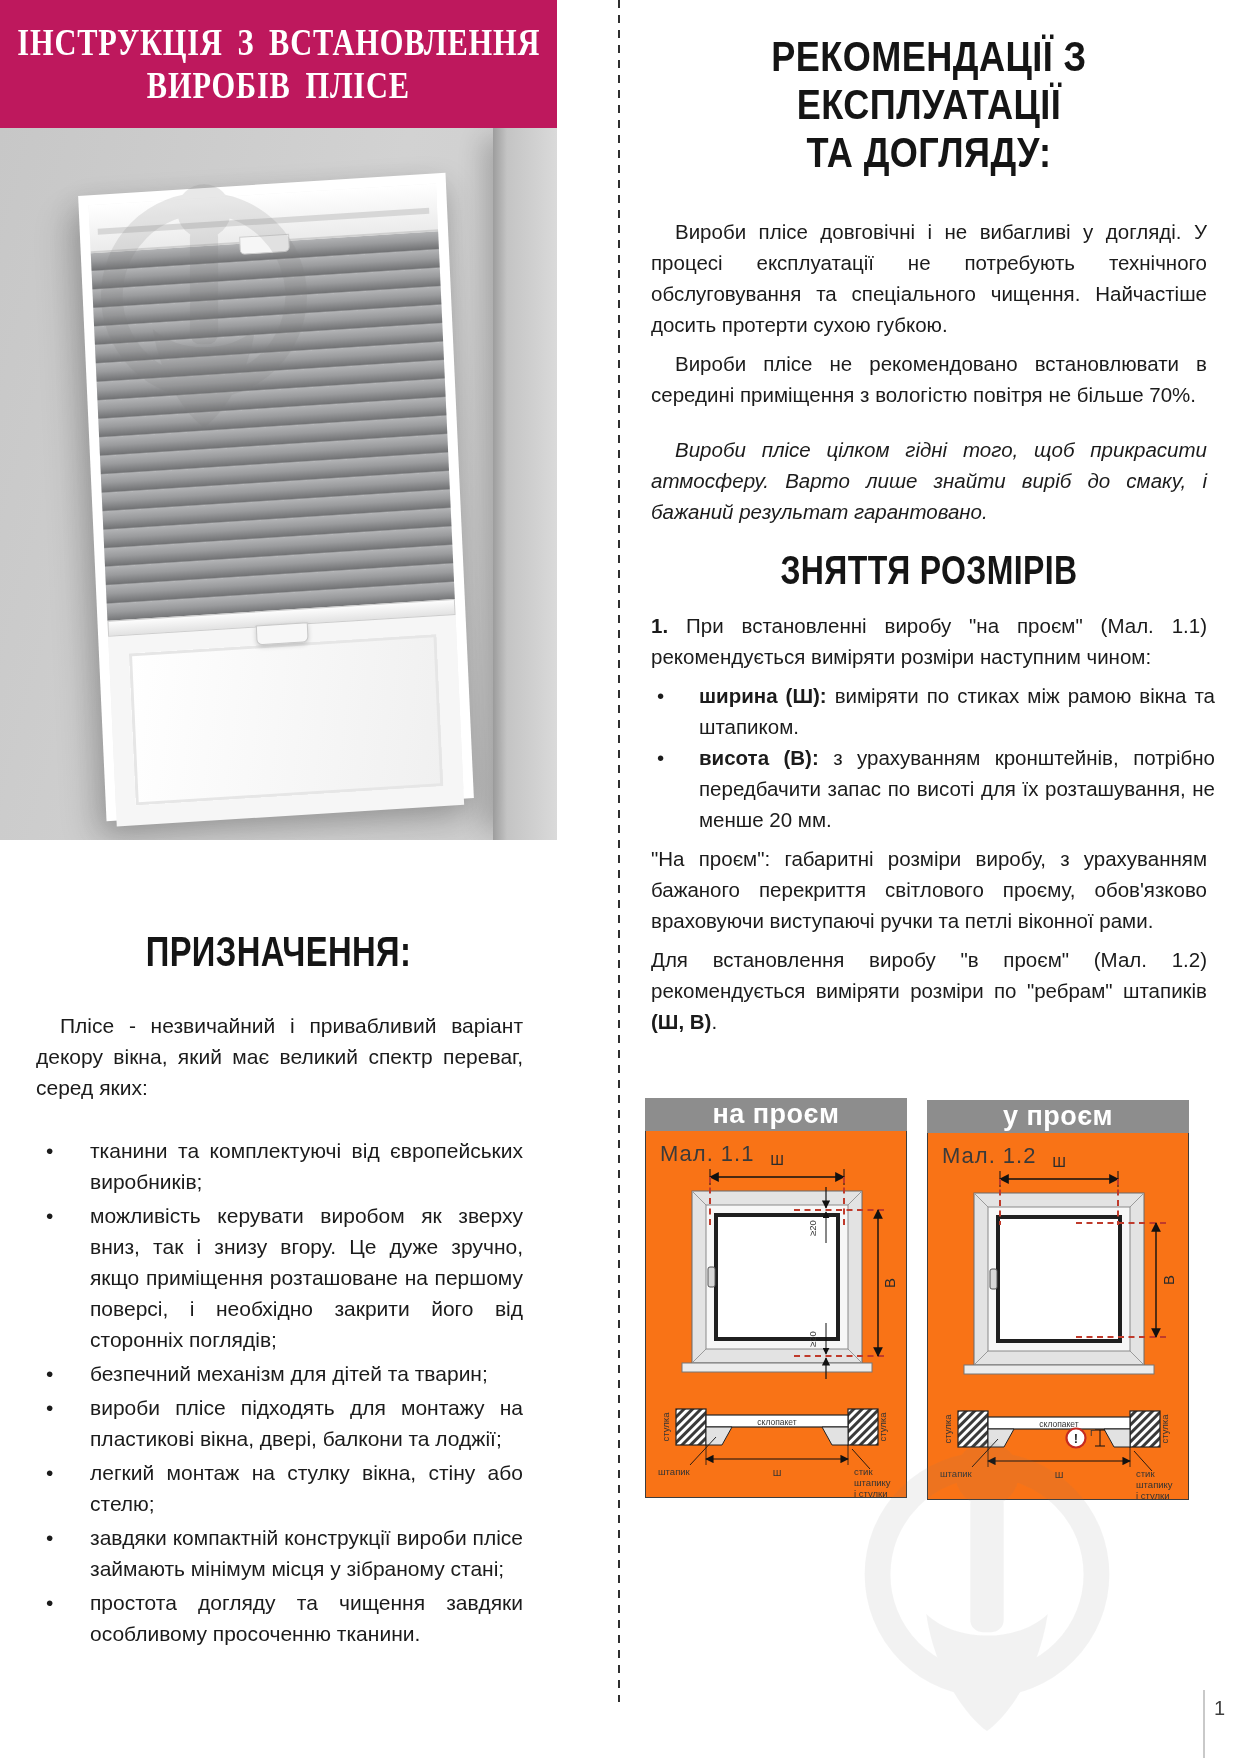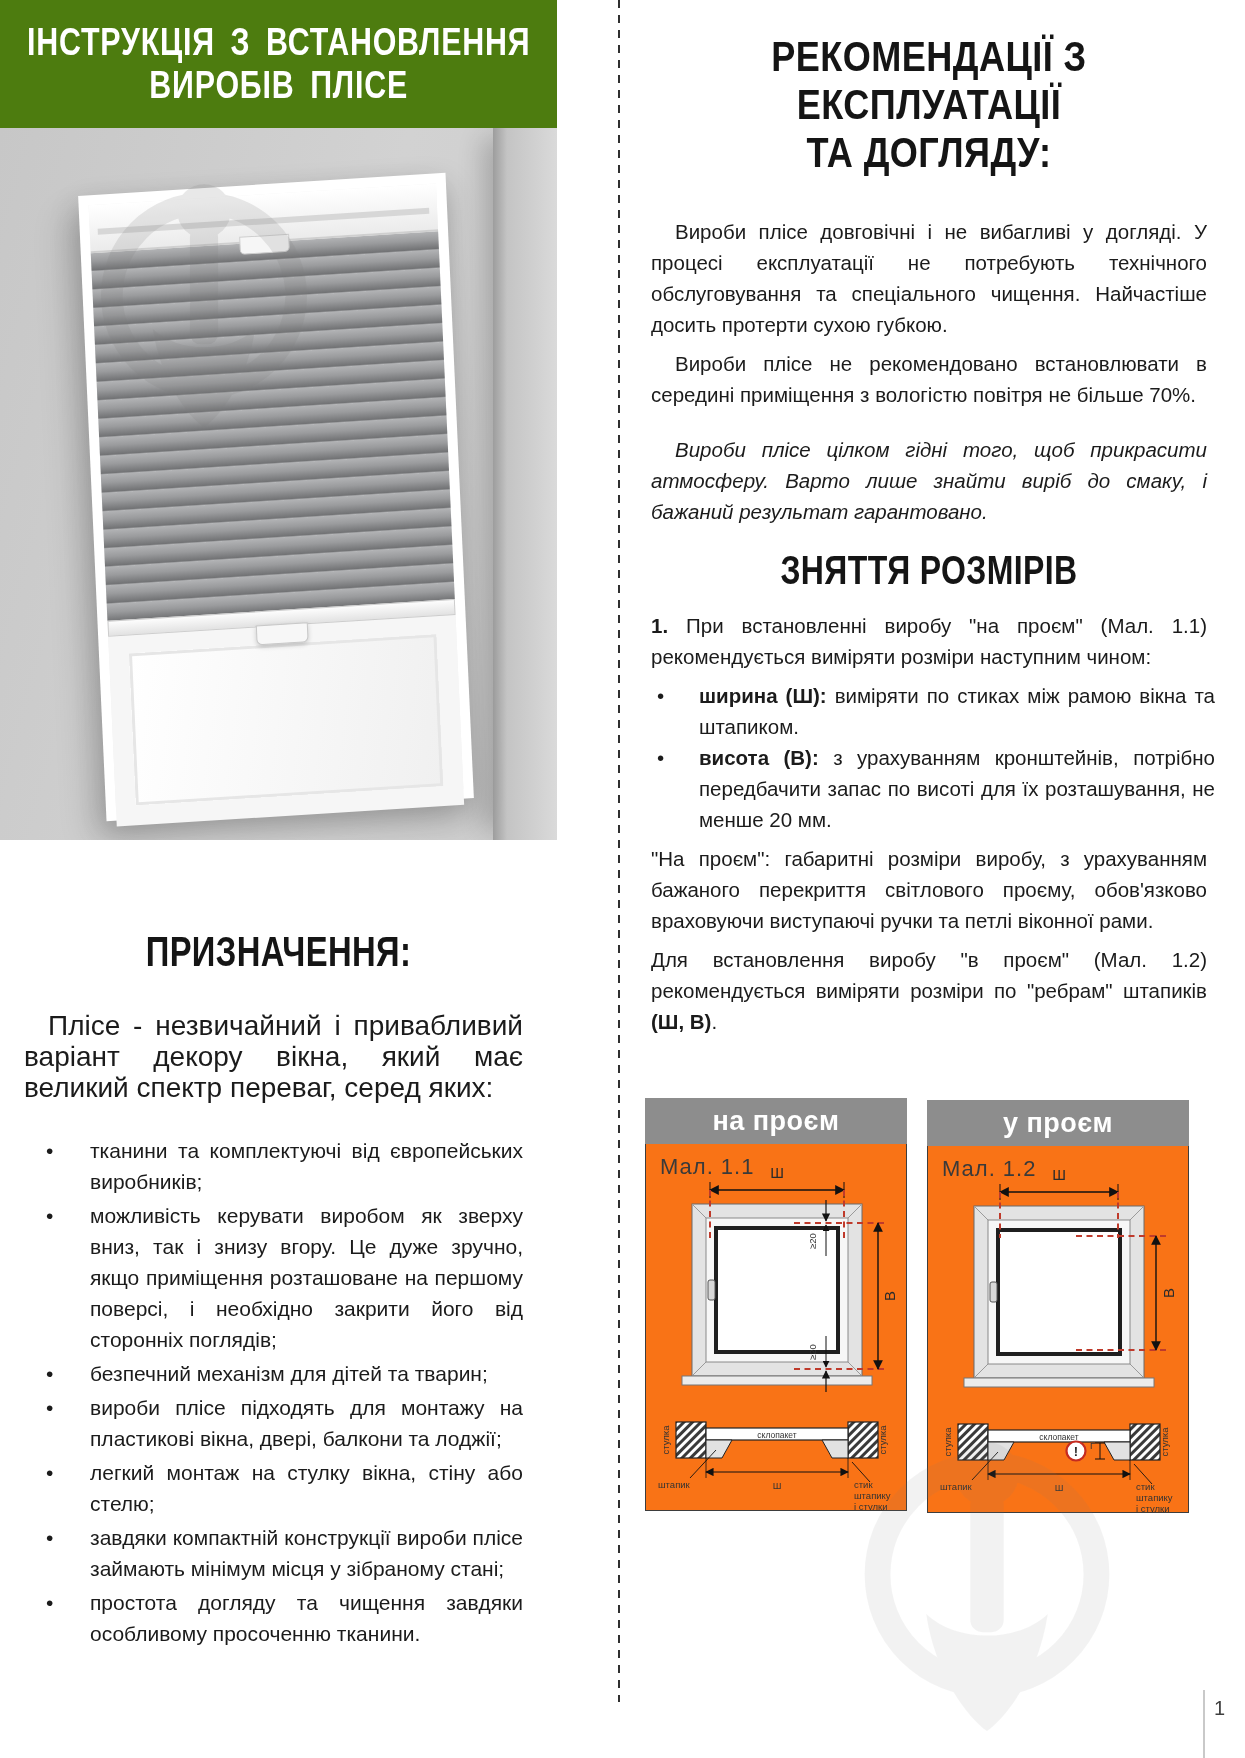--- a/index.html
+++ b/index.html
@@ -10,22 +10,22 @@
 
   
   .divider {
     position:absolute; left:618px; top:0; width:2px; height:1702px;
     background:repeating-linear-gradient(180deg,#2f2f2f 0 8px,transparent 8px 15px);
   }
 
   
   .col-left { position:absolute; left:0; top:0; width:557px; }
   .left-header {
-    height:128px; background:#4d7c0f; color:#fff;
-    display:flex; flex-direction:column; justify-content:center; align-items:center;
+    height:128px; background:#be185d; color:#fff;
+    display:flex; flex-direction:column; justify-content:center; align-items:center;font-family:Liberation Serif, serif;
   }
   .hdr-line {
     display:block; font-weight:700; font-size:38px; line-height:1.14;
     transform:scaleX(0.8); transform-origin:center; white-space:nowrap;
     letter-spacing:1px; word-spacing:8px;
   }
 
   
   .photo {
     position:relative; width:557px; height:712px; overflow:hidden;
@@ -62,21 +62,21 @@
   .glass { width:100%; height:100%; background:linear-gradient(100deg,#ffffff,#f0f0f0); box-shadow:inset 0 0 0 3px #e6e6e6; }
 
   .watermark { position:absolute; pointer-events:none; color:#7d7d7d; }
   .wm-photo { left:64px; top:14px; width:280px; height:320px; opacity:.17; }
   .wm-bottom { left:822px; top:1392px; width:330px; height:380px; opacity:.09; z-index:5; }
 
   .purpose-heading, .sizes-heading {
     margin:88px 0 0; text-align:center; font-weight:700; font-size:42px;
     transform:scaleX(0.78); transform-origin:center; letter-spacing:0.5px; color:#151515;
   }
-  .lead { margin:34px 34px 0 24px; font-size:28px; line-height:31px; text-align:justify; text-indent:24px; }
+  .lead { margin:34px 34px 0 36px; font-size:21px; line-height:31px; text-align:justify; text-indent:24px; }
   .bullets { margin:32px 0 0; padding:0 34px; list-style:none; }
   .bullets li { position:relative; padding-left:56px; font-size:21px; line-height:31px; text-align:justify; margin-bottom:3px; }
   .bullets li::before { content:"\2022"; position:absolute; left:12px; top:0; }
 
   
   .col-right { position:absolute; left:643px; top:0; width:572px; height:1758px; }
   .r-heading {
     margin:32px 0 0; text-align:center; font-weight:700; font-size:43px; line-height:1.12;
     transform:scaleX(0.84); transform-origin:center; letter-spacing:0.5px; color:#151515;
   }
@@ -88,21 +88,21 @@
   .step { margin-top:16px; text-indent:6px; }
   .rbullets { margin:0; padding:0; list-style:none; }
   .rbullets li { position:relative; padding-left:56px; font-size:20.5px; line-height:31px; text-align:justify; }
   .rbullets li::before { content:"\2022"; position:absolute; left:14px; top:0; }
   .noindent { text-indent:0; }
 
   
   .figures { position:absolute; left:2px; top:1098px; display:flex; gap:18px; }
   .fig-box { width:262px; }
   .fig-header {
-    height:46px; background:#8d8d8d; color:#fff; font-size:27px; font-weight:700;
+    height:33px; background:#8d8d8d; color:#fff; font-size:27px; font-weight:700;
     display:flex; align-items:center; justify-content:center; letter-spacing:0.5px;
   }
   .fig-body { border:1.5px solid #3d3d3d; border-top:none; background:#f97316;text-align:right; }
   .fig-body svg { display:block; }
   svg text { font-family:"Liberation Sans", sans-serif; fill:#2b2b2b; }
   .cap { font-size:22px; letter-spacing:1px; fill:#3a3a3a; }
   .dimtxt { font-size:15px; }
   .smalltxt { font-size:9.5px; fill:#333; }
   .tinytxt { font-size:8.5px; fill:#333; }
 

